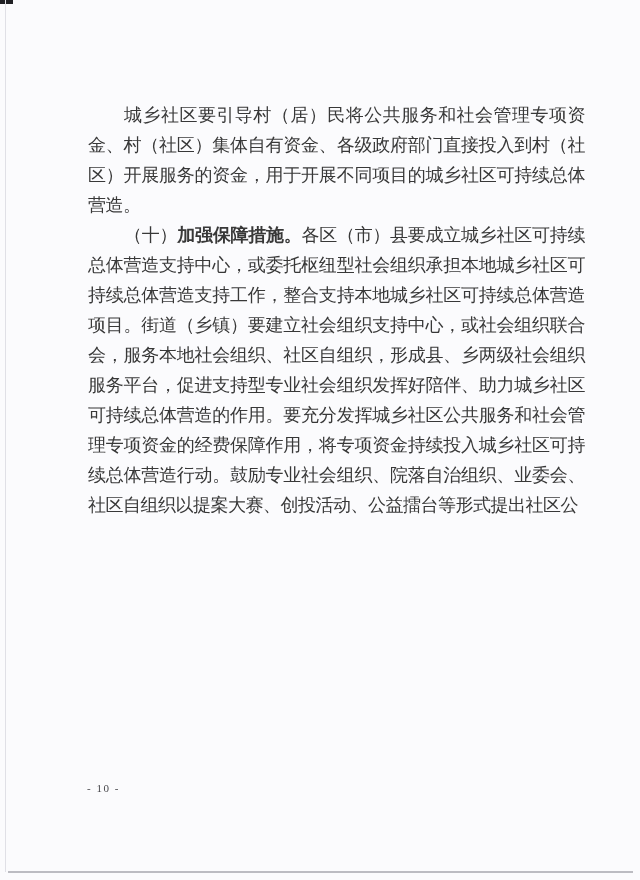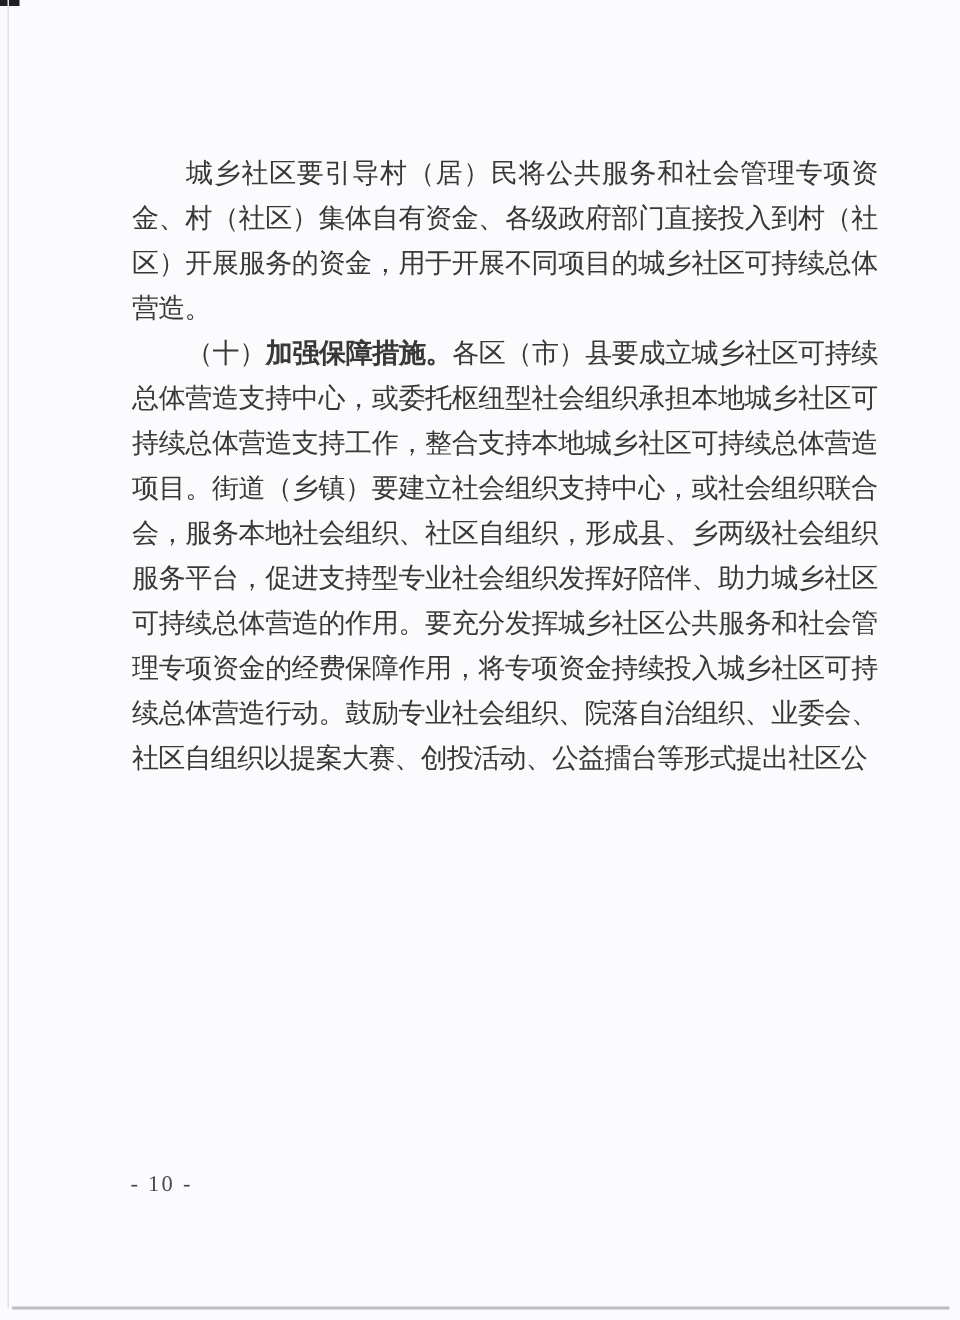--- a/index.html
+++ b/index.html
@@ -51,21 +51,21 @@
     text-indent: 2em;
     color: #383838;
   }
   .bold-lead {
     font-weight: bold;
   }
   .page-footer {
     position: absolute;
     left: 87px;
     top: 782px;
-    font-size: 15px;
+    font-size: 11px;
     letter-spacing: 1.5px;
     color: #48484c;
     font-family: "Liberation Serif", "DejaVu Serif", serif;
   }
 </style>
 </head>
 <body>
 
 <div class="page">
 

